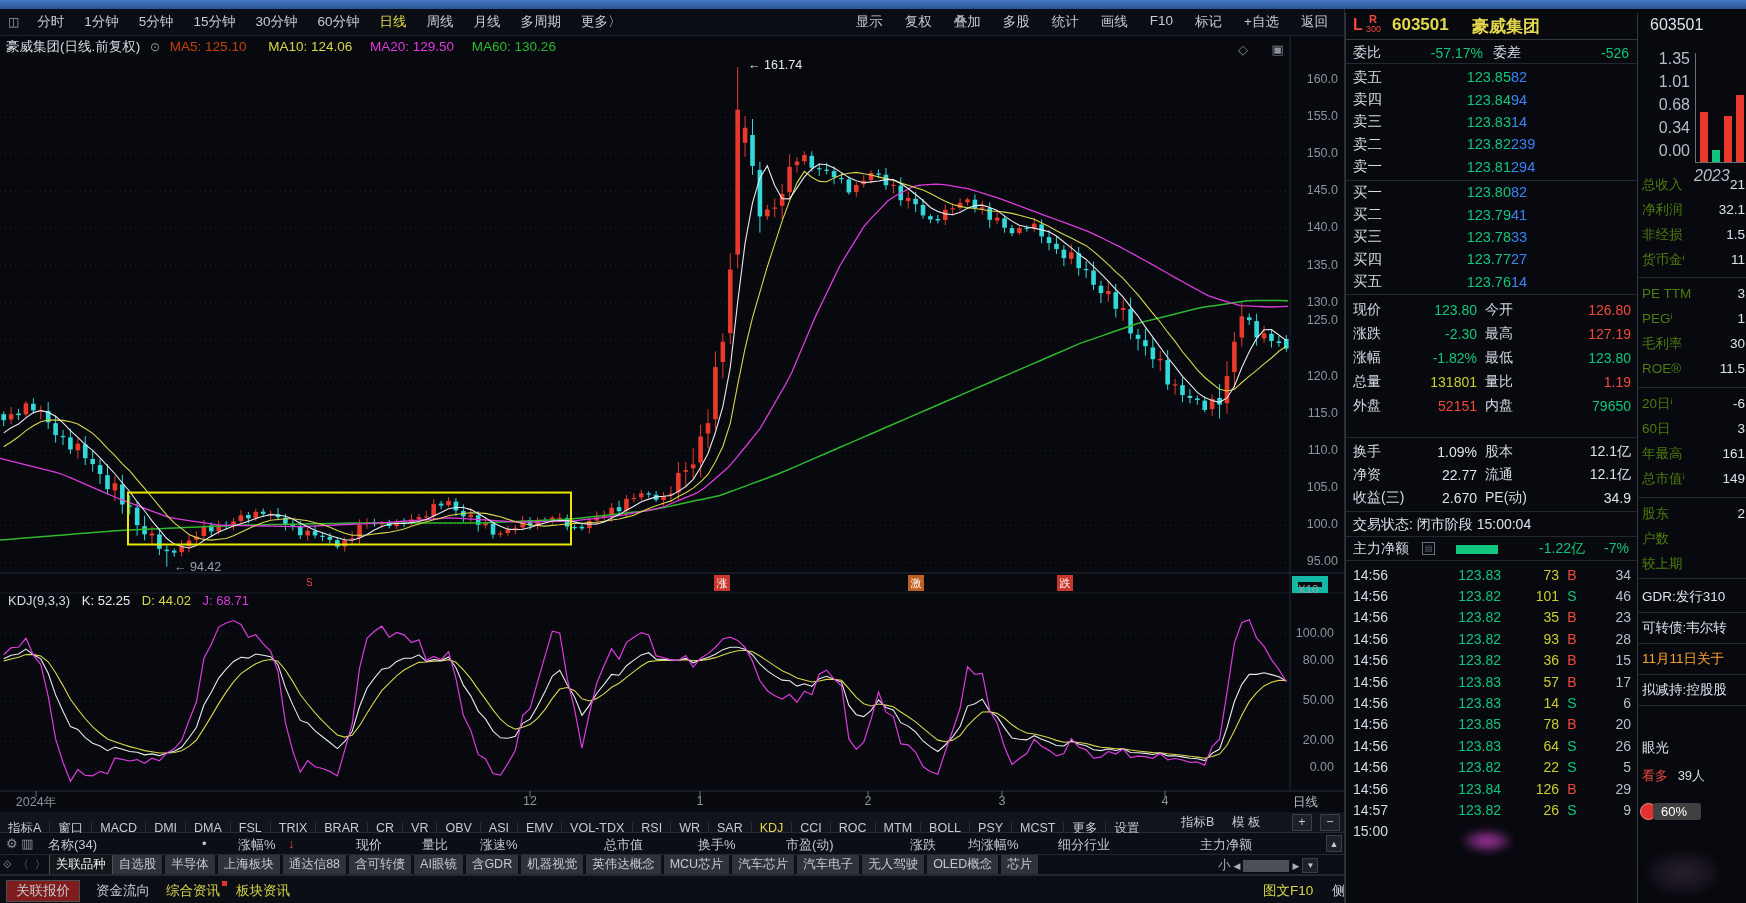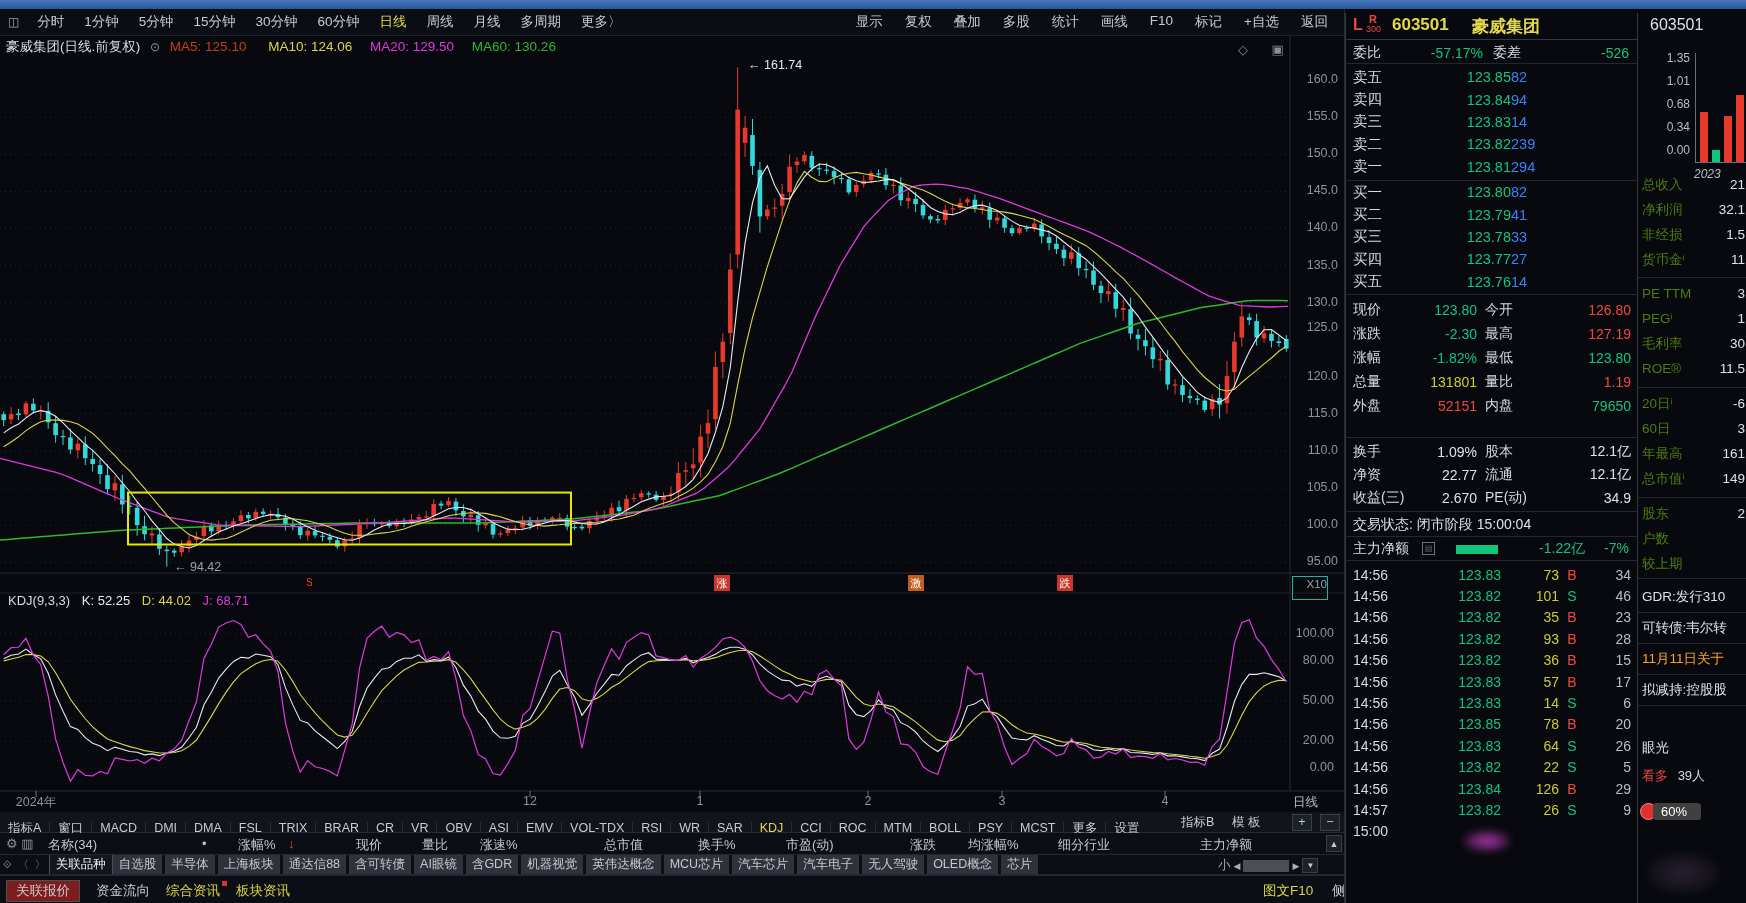--- a/index.html
+++ b/index.html
@@ -28,22 +28,22 @@
   .ma5{color:#c2410c;margin-right:18px}.ma10{color:#d9d64a;margin-right:14px}
   .ma20{color:#de3ade;margin-right:14px}.ma60{color:#2eb82e;}
   .chart-corner-icons{position:absolute;top:42px;left:1238px;color:#8a9099;font-size:13px;letter-spacing:10px;}
   .ptick,.ktick{position:absolute;width:48px;text-align:right;font-size:12.5px;color:#8d939c;}
   .xtick{position:absolute;top:794px;width:64px;text-align:center;font-size:12.5px;color:#8d939c;}
   .anno{position:absolute;font-size:12.5px;white-space:nowrap;}
   .anno.st-white{color:#e8eaee}.anno.st-gray{color:#9aa0a8}
   .badge{position:absolute;top:575px;width:16px;height:16px;line-height:16px;text-align:center;
     font-size:11px;color:#fff;}
   .minimark{position:absolute;top:577px;font-size:10px;color:#e84338;}
-  .x10box{position:absolute;left:1292px;top:576px;width:36px;height:24px;border:1px solid #14b8a6;
-    color:#9aa0a8;font-size:11.5px;text-align:right;line-height:15px;}
+  .x10box{position:absolute;left:1292px;top:576px;width:36px;height:17px;border:6px solid #14b8a6;
+    color:#9aa0a8;font-size:11.5px;text-align:left;line-height:15px;}
   .kdj-header{position:absolute;top:593px;left:8px;font-size:13px;white-space:nowrap;}
   .kdj-header .k{color:#e8eaee;margin-left:8px}.kdj-header .d{color:#d9d64a;margin-left:8px}
   .kdj-header .j{color:#de3ade;margin-left:8px}
   .period-lbl{position:absolute;left:1293px;top:794px;font-size:12.5px;color:#b9bec6;}
   
   .ind-bar{position:absolute;top:812px;left:0;width:1345px;height:21px;background:#11141a;
     border-bottom:1px solid #262b34;display:flex;align-items:center;font-size:12.5px;color:#c6cbd3;}
   .ind-bar .itm{padding:0 8px;border-right:1px solid #262b34;line-height:13px;margin-top:12px;}
   .ind-bar .itm.sel{color:#e4d84b;}
   .ind-fixed{position:absolute;top:0;height:21px;line-height:21px;font-size:12.5px;}
@@ -107,21 +107,21 @@
   .tk-row{display:grid;grid-template-columns:46px 102px 58px 26px 1fr;height:21.4px;align-items:center;
     font-size:14px;padding:0 6px 0 7px;}
   .tk-row .p{text-align:right;color:#12c57c;}
   .tk-row .v{text-align:right;color:#cdcd2b;}
   .tk-row .bs{text-align:center;}
   .tk-row .n{text-align:right;color:#b9bec6;}
   .blob{position:absolute;border-radius:50%;filter:blur(4px);}
   
   .panel-b{position:absolute;left:1637px;top:13px;width:109px;height:890px;border-left:1px solid #33383f;background:#07090e;overflow:hidden;}
   .pb-code{position:absolute;top:3px;left:12px;font-size:16px;color:#dde1e8;}
-  .pb-chart{position:absolute;top:32px;left:0;width:109px;height:125px;font-size:12px;color:#b9bec6;}
+  .pb-chart{position:absolute;top:32px;left:0;width:109px;height:125px;font-size:16px;color:#b9bec6;}
   .pb-yticks{position:absolute;left:0;top:2px;width:52px;text-align:right;}
   .pb-yticks span{display:block;height:23px;line-height:23px;}
   .pb-axis{position:absolute;left:57px;top:8px;width:52px;height:110px;border-left:1px solid #6a7078;border-bottom:1px solid #6a7078;}
   .pb-bar{position:absolute;bottom:0;width:8px;}
   .pb-xlabel{position:absolute;left:56px;top:122px;font-style:italic;}
   .pb-rows{position:absolute;left:0;width:109px;}
   .pb-row{display:flex;justify-content:space-between;height:25px;line-height:25px;font-size:13.5px;padding:0 2px 0 4px;}
   .pb-row .l{color:#4d7c0f;white-space:nowrap;}
   .pb-row .v{color:#dde1e8;white-space:nowrap;}
   .pb-div{position:absolute;left:0;width:109px;border-top:1px solid #23272f;}
@@ -583,21 +583,21 @@
     <div class="x10box">X10</div>
     <div class="period-lbl">日线</div>
     <div id="chart-overlays">
         <div class="ptick" style="left: 1290px; top: 72px;">160.0</div>
         <div class="ptick" style="left: 1290px; top: 109.1px;">155.0</div>
         <div class="ptick" style="left: 1290px; top: 146.2px;">150.0</div>
         <div class="ptick" style="left: 1290px; top: 183.3px;">145.0</div>
         <div class="ptick" style="left: 1290px; top: 220.4px;">140.0</div>
         <div class="ptick" style="left: 1290px; top: 257.5px;">135.0</div>
         <div class="ptick" style="left: 1290px; top: 294.6px;">130.0</div>
-        <div class="ptick" style="left: 1290px; top: 320px;">125.0</div>
+        <div class="ptick" style="left: 1290px; top: 313px;">125.0</div>
         <div class="ptick" style="left: 1290px; top: 368.8px;">120.0</div>
         <div class="ptick" style="left: 1290px; top: 405.9px;">115.0</div>
         <div class="ptick" style="left: 1290px; top: 443px;">110.0</div>
         <div class="ptick" style="left: 1290px; top: 480.1px;">105.0</div>
         <div class="ptick" style="left: 1290px; top: 517.2px;">100.0</div>
         <div class="ptick" style="left: 1290px; top: 554.3px;">95.00</div>
         <div class="ktick" style="left: 1286px; top: 626px;">100.00</div>
         <div class="ktick" style="left: 1286px; top: 652.8px;">80.00</div>
         <div class="ktick" style="left: 1286px; top: 693px;">50.00</div>
         <div class="ktick" style="left: 1286px; top: 733.2px;">20.00</div>

